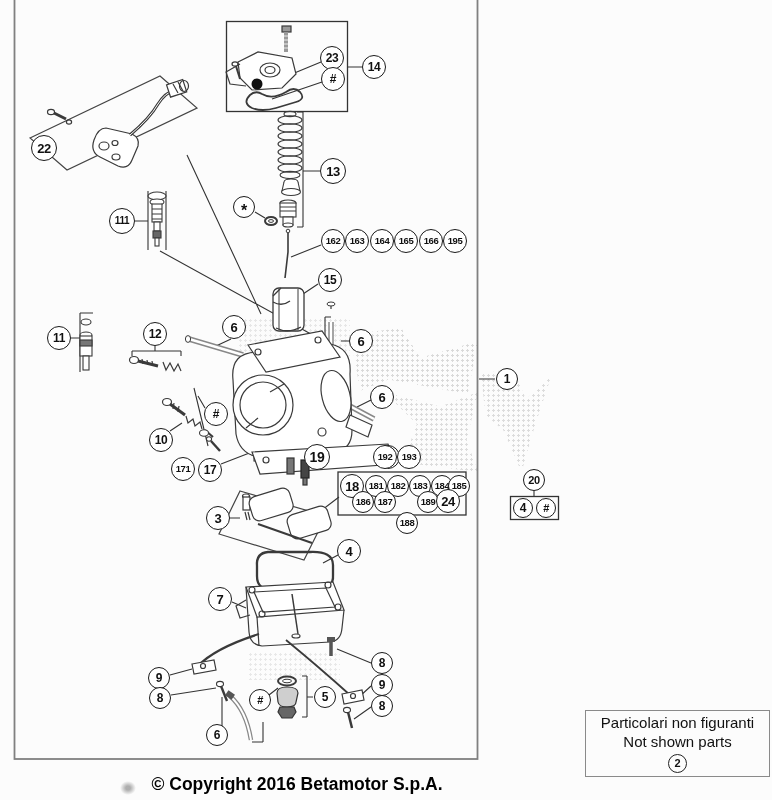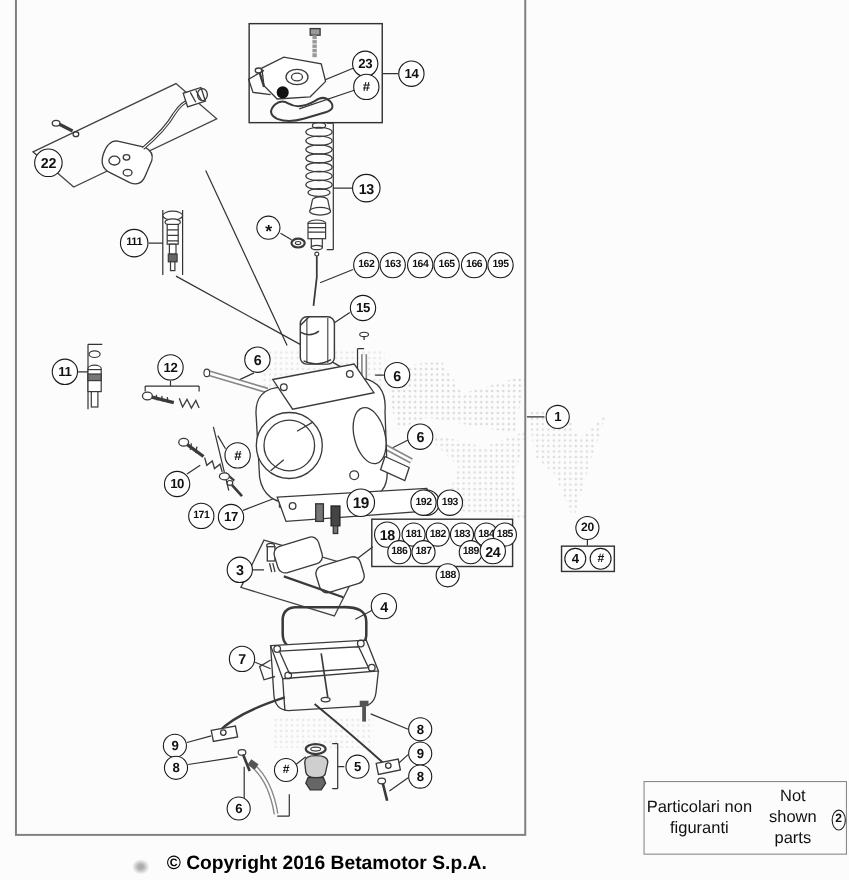--- a/index.html
+++ b/index.html
@@ -29,21 +29,21 @@
          clip-path:polygon(0 6%,35% 0,50% 30%,78% 8%,60% 55%,45% 100%,25% 60%,5% 45%); }
   .wm4 { left:238px; top:318px; width:112px; height:42px; opacity:.3; }
   .wm5 { left:248px; top:652px; width:92px; height:28px; opacity:.28; }
   .smudge {
     position:absolute; left:120px; top:781px; width:16px; height:14px; z-index:3;
     background:radial-gradient(#9a9a9a 20%, rgba(0,0,0,0) 70%); opacity:.8; border-radius:40%;
   }
   .notshown {
     position:absolute; left:585px; top:710px; width:185px; height:67px; z-index:4;
     box-sizing:border-box; border:1.6px solid #8a8a8a; background:#fcfcfc;
-    display:flex; flex-direction:row; align-items:center; justify-content:center;
+    display:flex; flex-direction:column; align-items:center; justify-content:center;
     font-size:15px; color:#111; line-height:1.25; text-align:center;
   }
   .notshown .circ2 {
     width:19px; height:19px; box-sizing:border-box; border:1.3px solid #222;
     border-radius:50%; font-size:11px; font-weight:700;
     display:flex; align-items:center; justify-content:center; margin-top:3px;
   }
   .copyright {
     position:absolute; left:14px; top:774px; width:566px; z-index:4;
     text-align:center; font-size:17.5px; font-weight:700; color:#000;
@@ -330,21 +330,21 @@
       <div class="callout" style="left: 362px; top: 55px; height: 24px; width: 24px; font-size: 12px;">14</div>
       <div class="callout" style="left: 320px; top: 158px; height: 26px; width: 26px; font-size: 13px;">13</div>
       <div class="callout ast" style="left: 233px; top: 196px; height: 22px; width: 22px; font-size: 16px;">*</div>
       <div class="callout" style="left: 321px; top: 229px; height: 24px; width: 24px; font-size: 9.5px;">162</div>
       <div class="callout" style="left: 345px; top: 229px; height: 24px; width: 24px; font-size: 9.5px;">163</div>
       <div class="callout" style="left: 370px; top: 229px; height: 24px; width: 24px; font-size: 9.5px;">164</div>
       <div class="callout" style="left: 394px; top: 229px; height: 24px; width: 24px; font-size: 9.5px;">165</div>
       <div class="callout" style="left: 419px; top: 229px; height: 24px; width: 24px; font-size: 9.5px;">166</div>
       <div class="callout" style="left: 443px; top: 229px; height: 24px; width: 24px; font-size: 9.5px;">195</div>
       <div class="callout" style="left: 318px; top: 268px; height: 24px; width: 24px; font-size: 12px;">15</div>
-      <div class="callout" style="left: 315px; top: 444px; height: 26px; width: 26px; font-size: 14px;">19</div>
+      <div class="callout" style="left: 304px; top: 444px; height: 26px; width: 26px; font-size: 14px;">19</div>
       <div class="callout" style="left: 348px; top: 445px; height: 24px; width: 24px; font-size: 9.5px; margin-left: 28px;">191</div>
       <div class="callout" style="left: 373px; top: 445px; height: 24px; width: 24px; font-size: 9.5px;">192</div>
       <div class="callout" style="left: 397px; top: 445px; height: 24px; width: 24px; font-size: 9.5px;">193</div>
       <div class="callout" style="left: 340px; top: 474px; height: 24px; width: 24px; font-size: 13px;">18</div>
       <div class="callout" style="left: 365px; top: 475px; height: 22px; width: 22px; font-size: 9.5px;">181</div>
       <div class="callout" style="left: 387px; top: 475px; height: 22px; width: 22px; font-size: 9.5px;">182</div>
       <div class="callout" style="left: 409px; top: 475px; height: 22px; width: 22px; font-size: 9.5px;">183</div>
       <div class="callout" style="left: 431px; top: 475px; height: 22px; width: 22px; font-size: 9.5px;">184</div>
       <div class="callout" style="left: 448px; top: 475px; height: 22px; width: 22px; font-size: 9.5px;">185</div>
       <div class="callout" style="left: 352px; top: 491px; height: 22px; width: 22px; font-size: 9.5px;">186</div>

